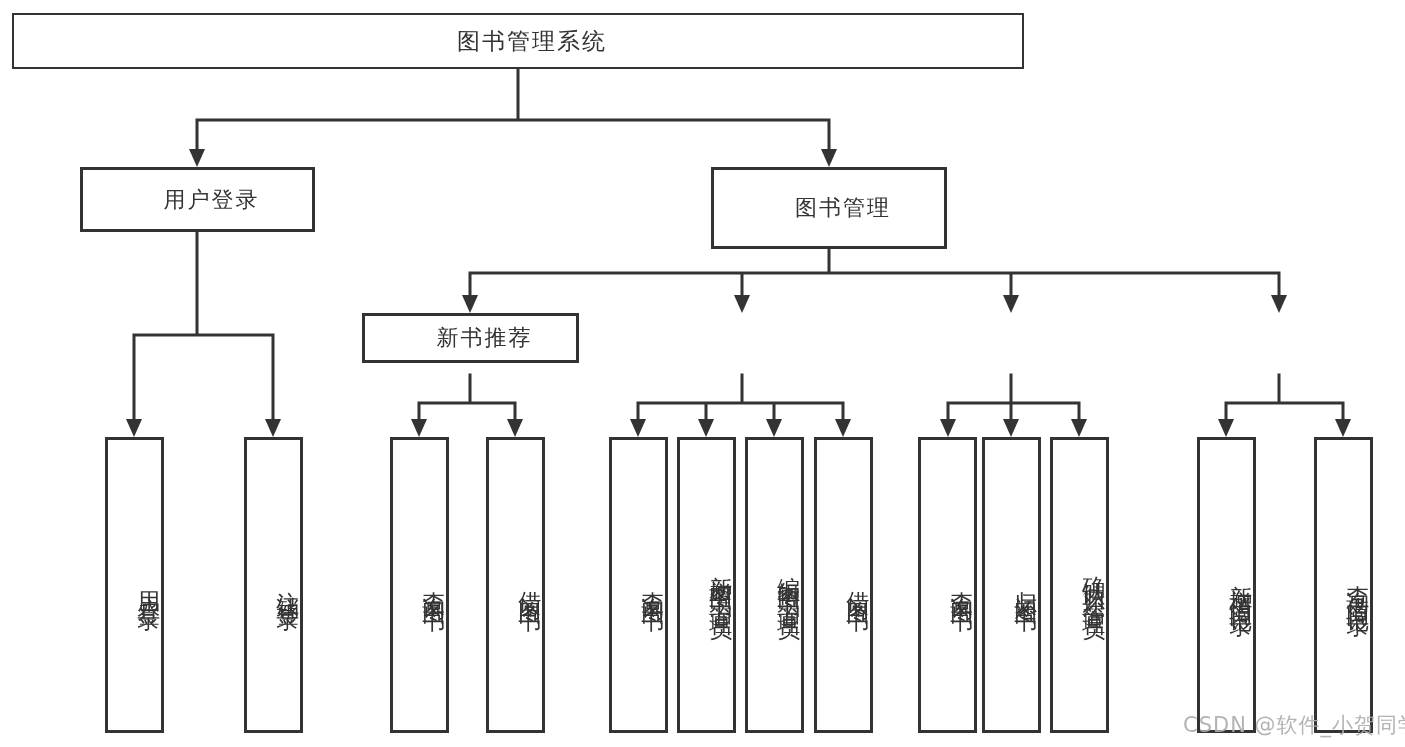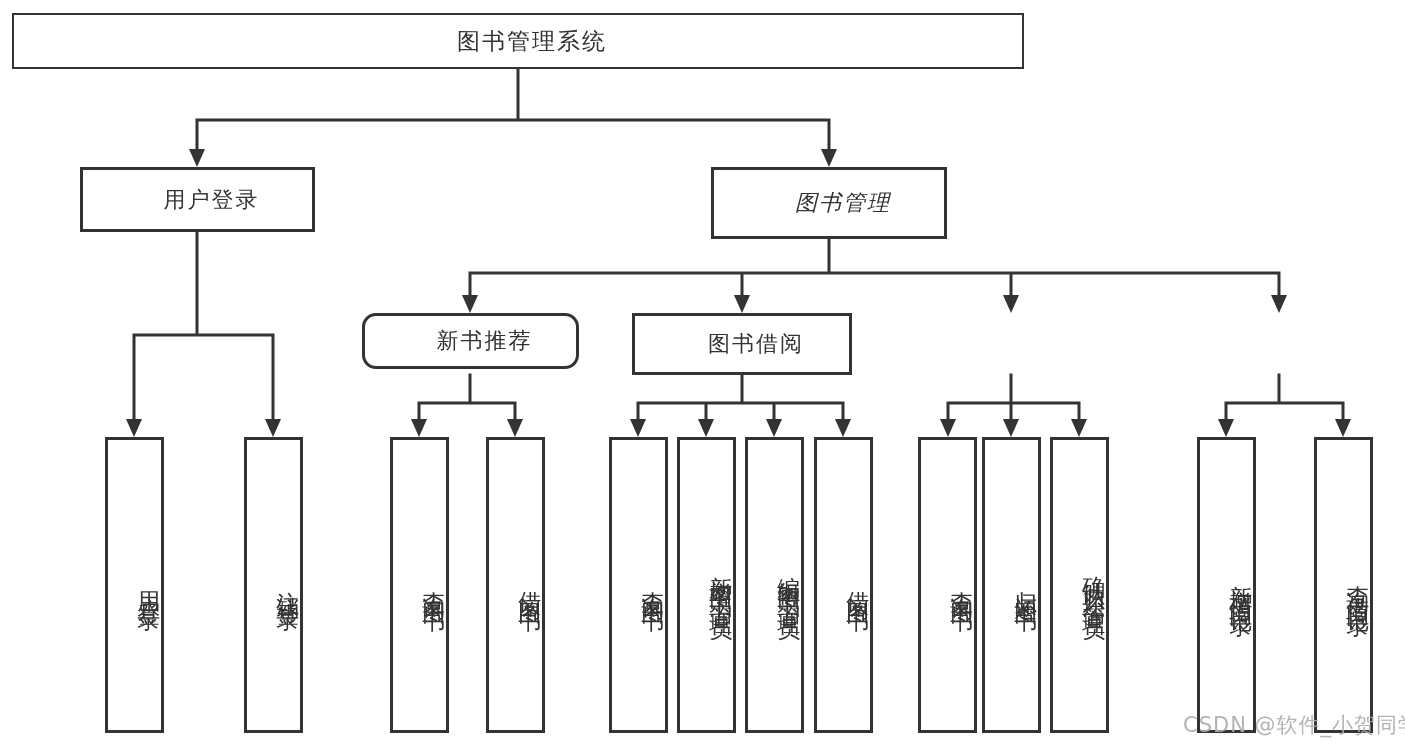--- a/index.html
+++ b/index.html
@@ -17,22 +17,22 @@
     background:#ffffff;
     border:3px solid #333333;
     color:#333333;
     display:flex;align-items:center;justify-content:center;
     z-index:1;
     padding-left:28px;
   }
   .h{font-size:22px;letter-spacing:2px;white-space:nowrap;}
   .b-root{left:12px;top:13px;width:1012px;height:56px;border-width:2px;font-size:23px;}
   .b-userlogin{left:80px;top:167px;width:235px;height:65px;}
-  .b-bookmgmt{left:711px;top:167px;width:236px;height:72px;font-style:italic;}
-  .b-newrec{left:362px;top:313px;width:217px;height:56px;border-radius:14px;}
+  .b-bookmgmt{left:711px;top:167px;width:236px;height:82px;}
+  .b-newrec{left:362px;top:313px;width:217px;height:50px;}
   .b-borrow{left:632px;top:313px;width:220px;height:62px;}
   .b-current{left:901px;top:313px;width:220px;height:62px;}
   .b-records{left:1171px;top:313px;width:216px;height:62px;}
   .v{top:437px;width:59px;height:296px;}
   .v .t{
     writing-mode:vertical-rl;
     text-orientation:mixed;
     font-size:23px;
     letter-spacing:6px;
     line-height:1.1;
@@ -94,21 +94,20 @@
       <path d="M1335 419 H1351 L1343 437 Z"></path>
     </g>
   </svg>
 
   <div class="node h b-root">图书管理系统</div>
 
   <div class="node h b-userlogin">用户登录</div>
   <div class="node h b-bookmgmt">图书管理</div>
 
   <div class="node h b-newrec">新书推荐</div>
-  <div class="node h b-borrow">图书借阅</div>
 
   <div class="node v l-g1a">
     <span class="t">用户登录</span>
   </div>
   <div class="node v l-g1b">
     <span class="t">注销登录</span>
   </div>
 
   <div class="node v l-g2a">
     <span class="t">查询图书</span>

